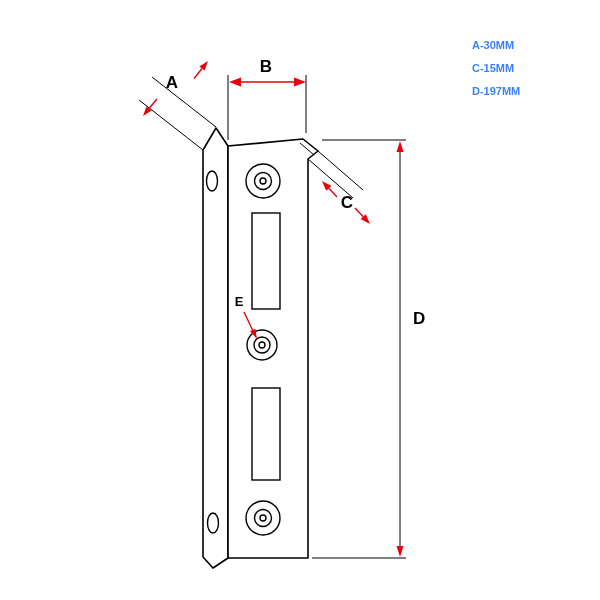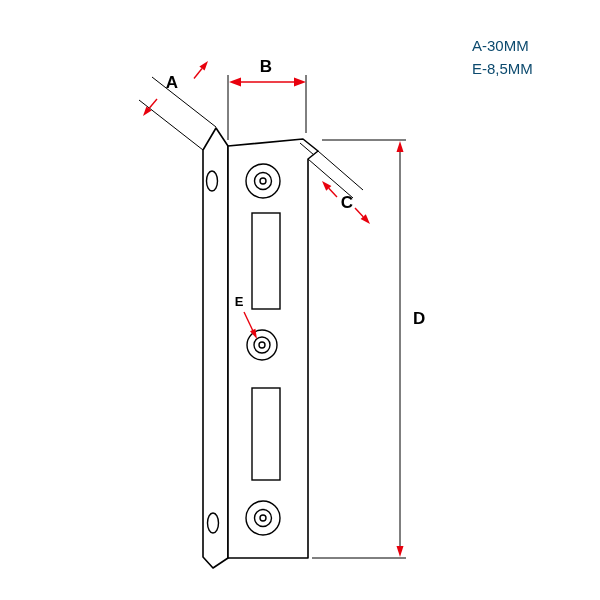--- a/index.html
+++ b/index.html
@@ -34,23 +34,23 @@
     font-family: "Liberation Sans", sans-serif;
     font-weight: bold;
     font-size: 13px;
     fill: #000000;
   }
 
   .legend {
     position: absolute;
     left: 472px;
     top: 34px;
-    color: #0c4a6e;
-    font-weight: normal;
-    font-size: 15px;
+    color: #3b82f6;
+    font-weight: bold;
+    font-size: 11px;
     line-height: 23px;
     white-space: nowrap;
   }
 </style>
 </head>
 <body>
 
 <div class="stage">
 
   <svg width="600" height="600" viewBox="0 0 600 600">
@@ -109,16 +109,17 @@
     <polygon class="red-head" points="400,557 396.5,546 403.5,546"></polygon>
     <text class="dim-label" x="413" y="324" text-anchor="start">D</text>
 
     <text class="dim-label-small" x="239" y="306" text-anchor="middle">E</text>
     <line class="red-line" x1="244" y1="312" x2="253" y2="331"></line>
     <polygon class="red-head" points="257,339 255.4,328.7 250,331.3"></polygon>
   </svg>
 
   <div class="legend">
     <div>A-30MM</div>
-    <div>E-8,5MM</div>
+    <div>C-15MM</div>
+    <div>D-197MM</div>
   </div>
 
 </div>
 
 </body></html>

